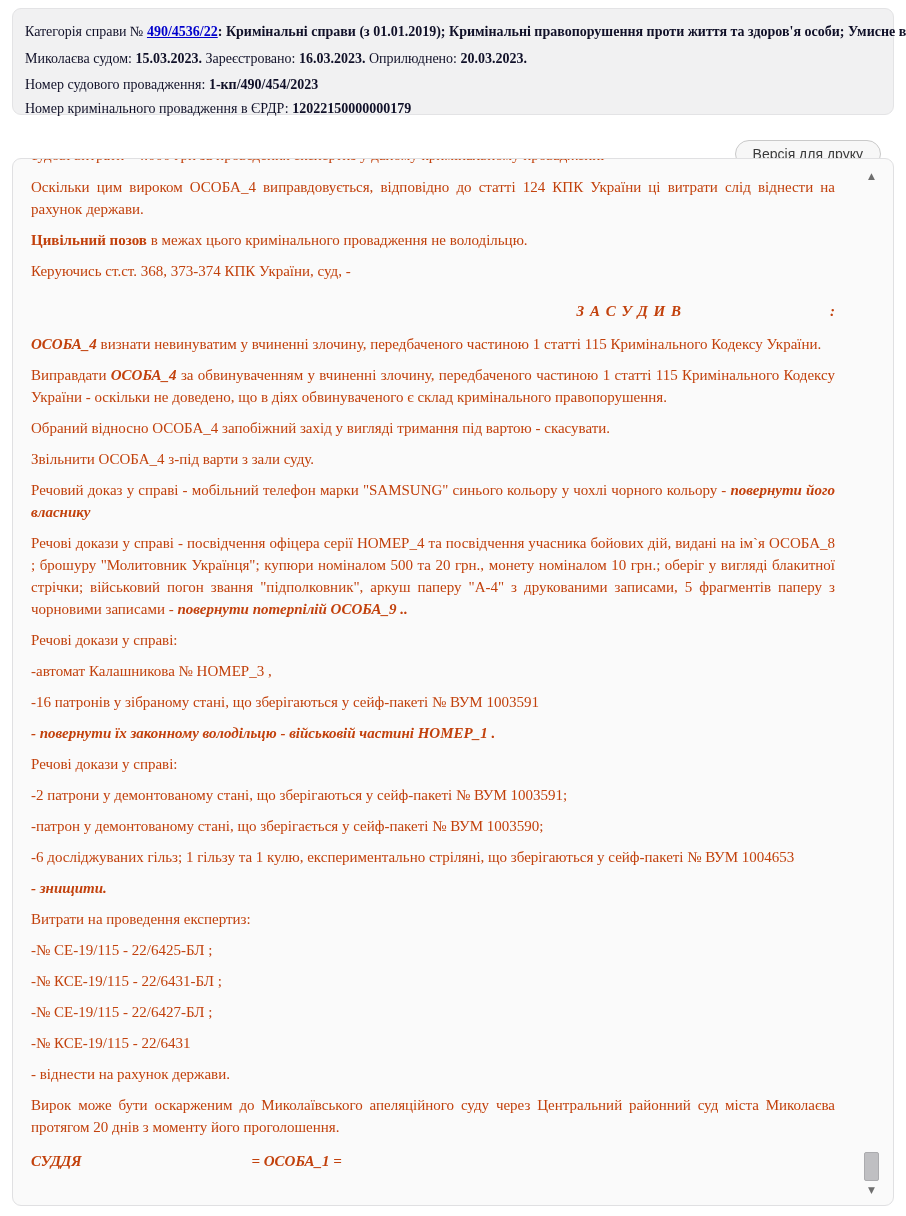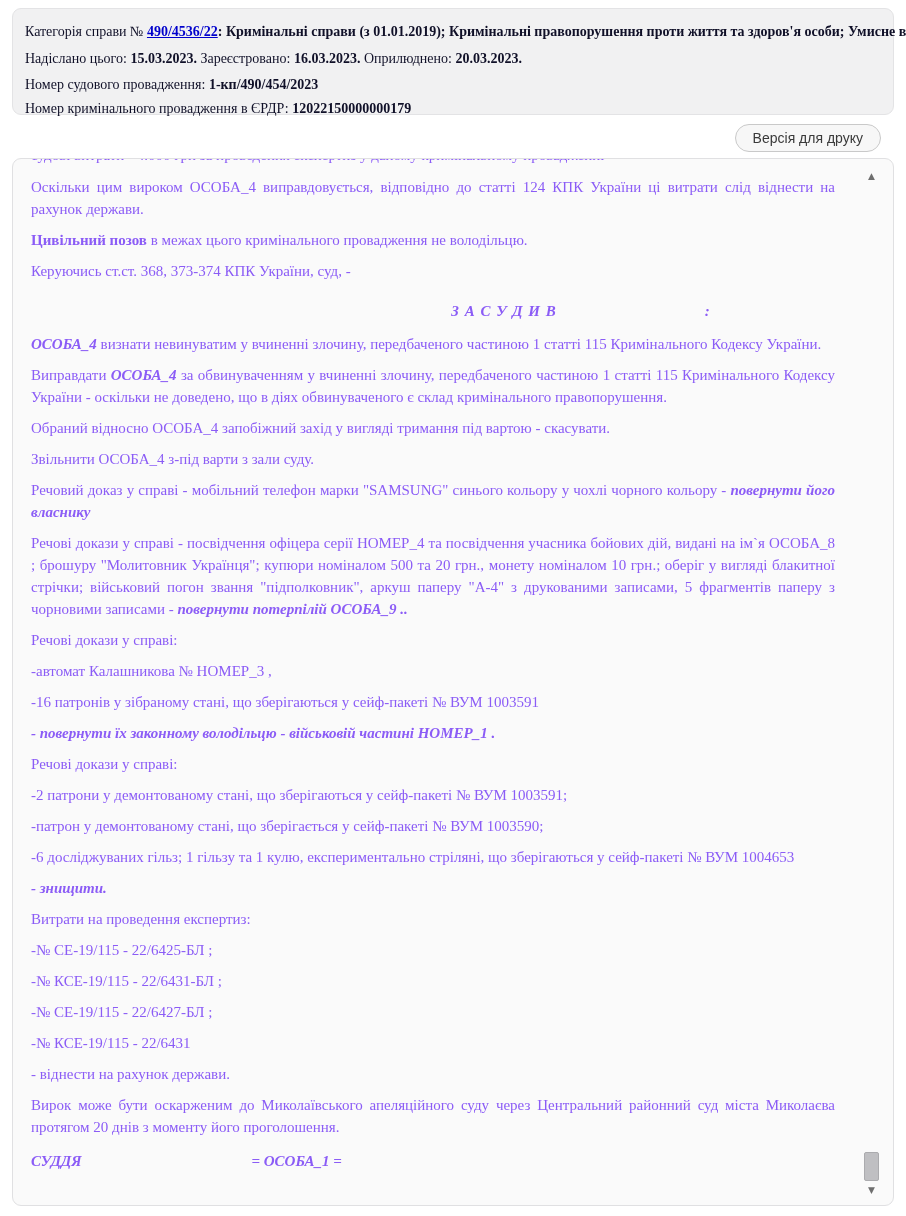--- a/index.html
+++ b/index.html
@@ -13,41 +13,41 @@
     padding:13px 12px 10px 12px; color:#101028; font-size:14px;
   }
   .hline { line-height:20px; margin-bottom:4px; white-space:nowrap; }
   .hline.first { margin-bottom:7px; }
   .hline.second { margin-bottom:6px; }
   .hline b { font-weight:bold; }
   a.case-link { color:#0000cc; font-weight:bold; text-decoration:underline; cursor:pointer; }
 
   
   .print-btn {
-    position:absolute; top:124px; right:25px; height:28px; padding:0 17px;
+    position:absolute; top:140px; right:25px; height:28px; padding:0 17px;
     background:#f7f7f7; border:1px solid #c9c9c9; border-radius:14px;
     font-family:"Liberation Sans","DejaVu Sans",sans-serif; font-size:14px;
     color:#3a3a3a; display:flex; align-items:center; cursor:pointer;
   }
 
   
   .doc-card {
     position:absolute; left:12px; top:158px; width:882px; height:1048px;
     background:#fafafa; border:1px solid #e0e0e2; border-radius:9px;
   }
   .doc-viewport {
     position:absolute; left:18px; right:58px; top:0; bottom:4px; overflow:hidden;
-    color:#8b5cf6; font-size:15px;
+    color:#c2410c; font-size:15px;
   }
   .clip-line { height:8px; overflow:hidden; margin-bottom:9px; }
   .clip-line span { display:block; margin-top:-15px; line-height:22px; white-space:nowrap; }
   .para { line-height:22px; margin-bottom:9px; text-align:justify; }
   .para span.b { font-weight:bold; }
   .para span.i { font-style:italic; }
-  .para.verdict { text-align:center; margin-top:18px; margin-bottom:11px; }
+  .para.verdict { text-align:right; margin-top:18px; margin-bottom:11px; }
   .para.verdict .word { font-weight:bold; font-style:italic; letter-spacing:1px; margin-left:295px; }
   .para.verdict .colon { font-weight:bold; font-style:italic; margin-left:148px; }
   .para.signature { text-align:left; margin-top:12px; }
   .para.signature .judge { font-weight:bold; font-style:italic; }
   .para.signature .judge-name { font-weight:bold; font-style:italic; margin-left:170px; }
   .para.date { text-align:left; font-weight:bold; margin-top:3px; }
 
   
   .scrollbar {
     position:absolute; top:6px; bottom:6px; right:13px; width:17px;
@@ -65,21 +65,21 @@
   }
 </style>
 </head>
 <body>
 
 <div class="header-card">
   <div class="hline first">
     <span>Категорія справи № </span><a class="case-link">490/4536/22</a><b>: Кримінальні справи (з 01.01.2019); Кримінальні правопорушення проти життя та здоров'я особи; Умисне вбивство.</b>
   </div>
   <div class="hline second">
-    <span>Надіслано цього: </span><b>15.03.2023.</b><span> Зареєстровано: </span><b>16.03.2023.</b><span> Оприлюднено: </span><b>20.03.2023.</b>
+    <span>Миколаєва судом: </span><b>15.03.2023.</b><span> Зареєстровано: </span><b>16.03.2023.</b><span> Оприлюднено: </span><b>20.03.2023.</b>
   </div>
   <div class="hline">
     <span>Номер судового провадження: </span><b>1-кп/490/454/2023</b>
   </div>
   <div class="hline">
     <span>Номер кримінального провадження в ЄРДР: </span><b>12022150000000179</b>
   </div>
 </div>
 
 <div class="print-btn">Версія для друку</div>

